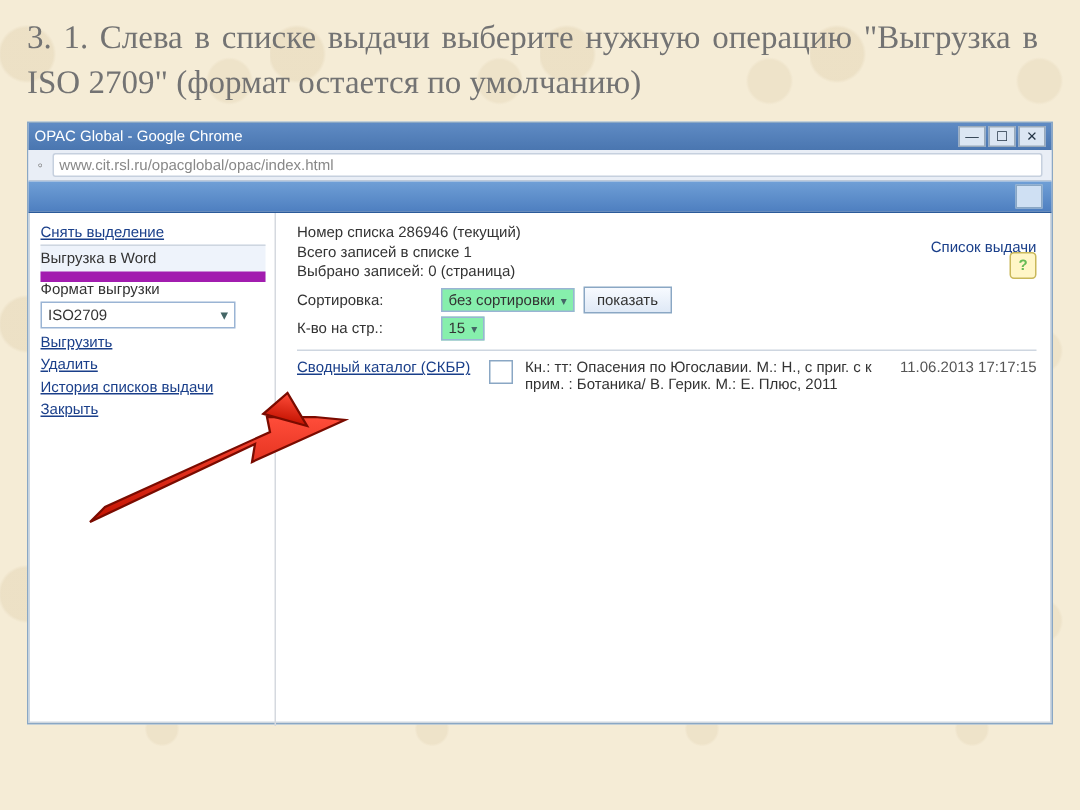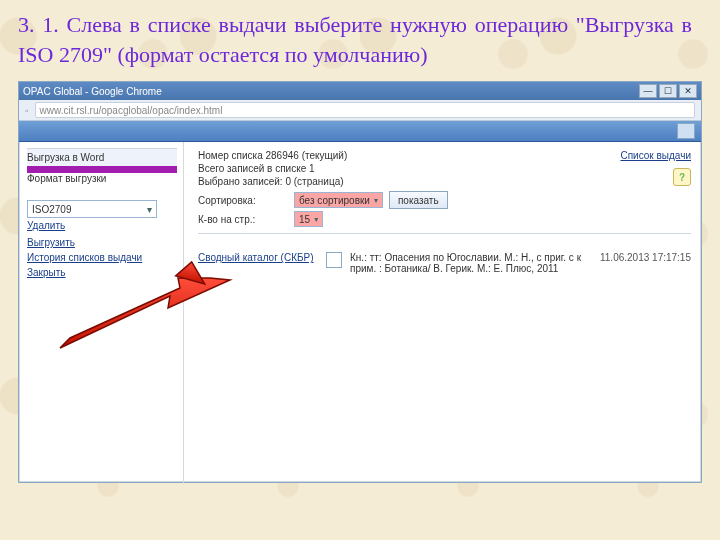--- a/index.html
+++ b/index.html
@@ -18,21 +18,21 @@
       radial-gradient(circle at 60% 70%,rgba(210,190,150,.2) 0 6%,transparent 7%),
       radial-gradient(circle at 85% 30%,rgba(210,190,150,.2) 0 7%,transparent 8%);
     background-size:180px 180px;
     pointer-events:none;
   }
   .instruction{
     position:relative;
     padding:10px 28px 6px 18px;
     font-size:22px;
     line-height:1.35;
-    color:#6d28d9;
+    color:#737373;
     text-align:justify;
   }
   
   .shot{
     position:relative;
     margin:6px 18px 0 18px;
     height:400px;
     background:#fff;
     border:1px solid #8aa7c4;
     box-shadow:0 0 0 1px #cfd7df inset;
@@ -55,31 +55,31 @@
   .apptool .sq{width:16px;height:14px;background:#cfe0f3;border:1px solid #8aa7c4;margin-left:4px}
   
   .main{display:flex;height:calc(100% - 58px)}
   .sidebar{width:150px;border-right:1px solid #d5d9df;padding:6px 6px 0 8px}
   .content{flex:1;padding:6px 10px 0 14px;position:relative}
   .sb-link{color:#1a3f8a;text-decoration:underline;padding:2px 0;cursor:default}
   .sb-item{padding:2px 0;color:#333}
   .sb-strong{font-weight:bold;color:#1a3f8a;text-decoration:underline}
   .sb-sel{background:#eef3fb}
   .sb-label{color:#333;margin-top:0}
-  .sb-select{border:1px solid #9ab4d4;background:#fff;height:16px;width:120px;display:flex;align-items:center;justify-content:space-between;padding:0 4px;color:#333;margin-top:16px}
+  .sb-select{border:1px solid #9ab4d4;background:#fff;height:16px;width:120px;display:flex;align-items:center;justify-content:space-between;padding:0 4px;color:#333;margin-top:2px}
   .sb-select .arr{color:#466}
-  .topright{position:absolute;right:10px;top:8px;color:#1a3f8a;text-decoration:underline}
+  .topright{position:absolute;right:10px;top:18px;color:#1a3f8a;}
   .help{position:absolute;right:10px;top:26px;width:16px;height:16px;border:1px solid #c9b85a;background:#fff6c7;border-radius:3px;color:#6b5;display:flex;align-items:center;justify-content:center;font-weight:bold}
   .c-row{display:flex;align-items:center;gap:6px;margin:2px 0;color:#333}
   .c-row .lbl{min-width:90px}
-  .mini-select{border:1px solid #9ab4d4;background:#fca5a5;height:14px;padding:0 4px;display:inline-flex;align-items:center;gap:4px}
+  .mini-select{border:1px solid #9ab4d4;background:#86efac;height:14px;padding:0 4px;display:inline-flex;align-items:center;gap:4px}
   .mini-select .arr{color:#466;font-size:8px}
   .btn{border:1px solid #8aa7c4;background:linear-gradient(#f7faff,#dfe9f6);height:16px;padding:0 8px;display:inline-flex;align-items:center}
   .divider{height:1px;background:#ced6e0;margin:6px 0}
-  .rec{display:flex;gap:8px;margin-top:18px}
+  .rec{display:flex;gap:8px;margin-top:6px}
   .rec .cat{width:120px;color:#1a3f8a;text-decoration:underline}
   .rec .chk{width:14px;height:14px;border:1px solid #8aa7c4;background:#fff}
   .rec .body{flex:1;color:#333}
   .rec .date{color:#555;white-space:nowrap}
   
   .arrow{position:absolute;left:60px;top:278px;pointer-events:none}
   .arrow svg{overflow:visible}
 </style>
 </head>
 <body>
@@ -101,28 +101,29 @@
     <span>◦</span>
     <span class="url">www.cit.rsl.ru/opacglobal/opac/index.html</span>
   </div>
 
   <div class="apptool">
     <span class="sq"></span>
   </div>
 
   <div class="main">
     <div class="sidebar">
+      <div class="sb-link">Снять выделение</div>
       <div class="sb-item sb-sel" style="border-top:1px solid #ced6e0;border-bottom:7px solid #a21caf;padding:3px 0">Выгрузка в Word</div>
       <div class="sb-label">Формат выгрузки</div>
       <div class="sb-select">
         <span>ISO2709</span>
         <span class="arr">▾</span>
       </div>
+      <div class="sb-link" style="margin-top:2px">Выгрузить</div>
       <div class="sb-link">Удалить</div>
-      <div class="sb-link" style="margin-top:2px">Выгрузить</div>
       <div class="sb-link">История списков выдачи</div>
       <div class="sb-link">Закрыть</div>
     </div>
 
     <div class="content">
       <a class="topright">Список выдачи</a>
       <div class="help">?</div>
 
       <div class="c-row">Номер списка 286946 (текущий)</div>
       <div class="c-row">Всего записей в списке 1</div>

